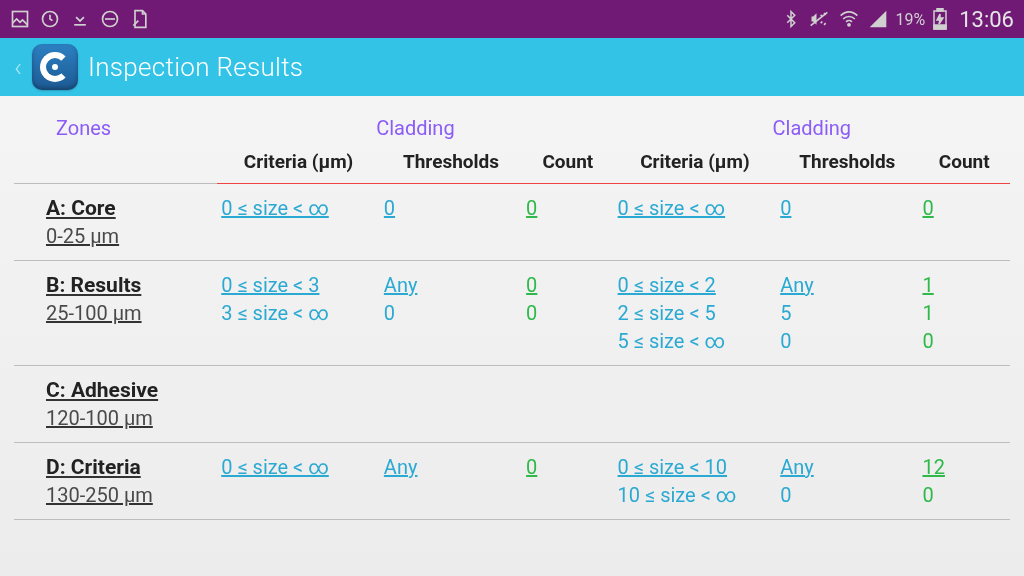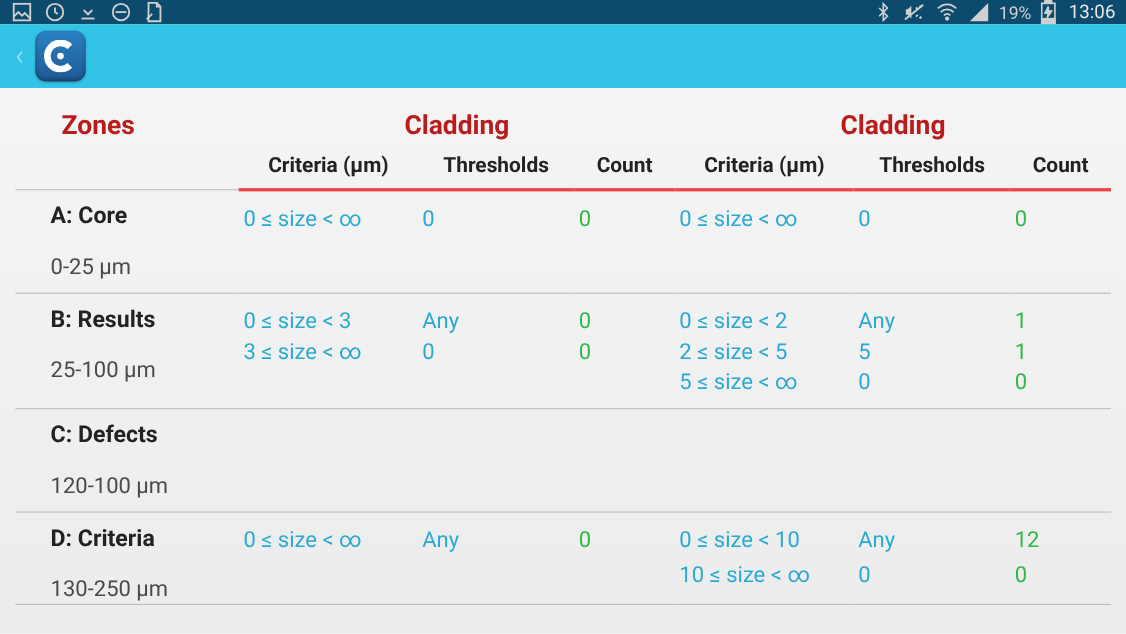--- a/index.html
+++ b/index.html
@@ -1,32 +1,32 @@
 <!DOCTYPE html>
 <html><head>
 <meta charset="utf-8">
 <style>
   * { box-sizing: border-box; margin: 0; padding: 0; }
   html, body { width: 1024px; height: 576px; font-family: Roboto, Arial, sans-serif; overflow: hidden; }
   body { background: linear-gradient(#f6f6f6, #ececec); }
 
   
   .status-bar {
-    height: 22px;
-    background: #0c4a6e;
+    height: 38px;
+    background: #701a75;
     color: #d0d0d0;
     display: flex;
     align-items: center;
     padding: 0 10px;
     font-size: 20px;
   }
   .status-left { display: flex; gap: 10px; align-items: center; }
   .status-right { margin-left: auto; display: flex; gap: 8px; align-items: center; }
   .status-right .pct { font-size: 16px; }
-  .status-right .clock { font-size: 17px; color: #e6e6e6; margin-left: 4px; }
+  .status-right .clock { font-size: 22px; color: #e6e6e6; margin-left: 4px; }
   .sb-icon svg { display: block; }
 
   
   .app-header {
     height: 58px;
     background: #33c3e6;
     display: flex;
     align-items: center;
     padding: 0 8px;
     color: #fff;
@@ -53,33 +53,33 @@
   .app-title { font-weight: 300; letter-spacing: 0.3px; }
 
   
   .table-wrap { padding: 18px 14px 0 14px; color: #333; }
   table { width: 100%; border-collapse: collapse; table-layout: fixed; }
   col.zone-col { width: 200px; }
   col.crit-col { width: 160px; }
   col.thr-col  { width: 140px; }
   col.cnt-col  { width: 90px; }
 
-  .group-header td { font-size: 24px; font-weight: 700; color: #b91c1c; padding-bottom: 4px; text-align: center; }
+  .group-header td { font-size: 20px; font-weight: 400; color: #8b5cf6; padding-bottom: 4px; text-align: center; }
   .group-header td.zones-h { text-align: left; padding-left: 42px; }
-  .sub-header td { font-size: 19px; font-weight: 700; color: #222; padding: 6px 4px 10px 4px; text-align: center; border-bottom: 3px solid #ef4444; }
+  .sub-header td { font-size: 19px; font-weight: 700; color: #222; padding: 6px 4px 10px 4px; text-align: center; border-bottom: 1px solid #ef4444; }
   .sub-header td.zone-blank { border-bottom: 1px solid #bdbdbd; }
 
-  tbody.zone-body tr.first-row td { padding-top: 12px; }
+  tbody.zone-body tr.first-row td { padding-top: 12px; text-decoration: underline; }
   tbody.zone-body tr.last-row td { padding-bottom: 12px; }
   tbody.zone-body { border-bottom: 1px solid #bdbdbd; }
 
   td { font-size: 20px; vertical-align: top; text-align: left; padding: 2px 4px; }
   td.zone-cell { text-align: left; padding-left: 32px; }
   .zone-name { font-weight: 700; color: #222; font-size: 21px; }
-  .zone-range { color: #4a4a4a; font-size: 20px; margin-top: 21px; }
+  .zone-range { color: #4a4a4a; font-size: 20px; margin-top: 4px; }
 
   .crit, .thr { color: #2aa9d2; }
   .cnt { color: #2fb94a; font-weight: 400; }
 
 </style>
 </head>
 <body>
 
 <div class="status-bar">
   <div class="status-left">
@@ -152,20 +152,21 @@
     </span>
     <span class="clock">13:06</span>
   </div>
 </div>
 
 <div class="app-header">
   <div class="back-chevron">‹</div>
   <div class="app-logo">
       <div class="app-logo-c"></div>
     </div>
+  <div class="app-title">Inspection Results</div>
 </div>
 
 <div class="table-wrap">
   <table>
     <colgroup>
       <col class="zone-col">
         <col class="crit-col">
         <col class="thr-col">
         <col class="cnt-col">
       <col class="crit-col">
@@ -229,21 +230,21 @@
           <td></td>
           <td></td>
           <td class="crit">5 ≤ size &lt; ∞</td>
           <td class="thr">0</td>
           <td class="cnt">0</td>
         </tr>
       </tbody>
       <tbody class="zone-body">
         <tr class="first-row last-row">
           <td class="zone-cell" rowspan="1">
-            <div class="zone-name">C: Defects</div>
+            <div class="zone-name">C: Adhesive</div>
             <div class="zone-range">120-100 µm</div>
           </td>
           <td></td>
           <td></td>
           <td></td>
           <td></td>
           <td></td>
           <td></td>
         </tr>
       </tbody>

